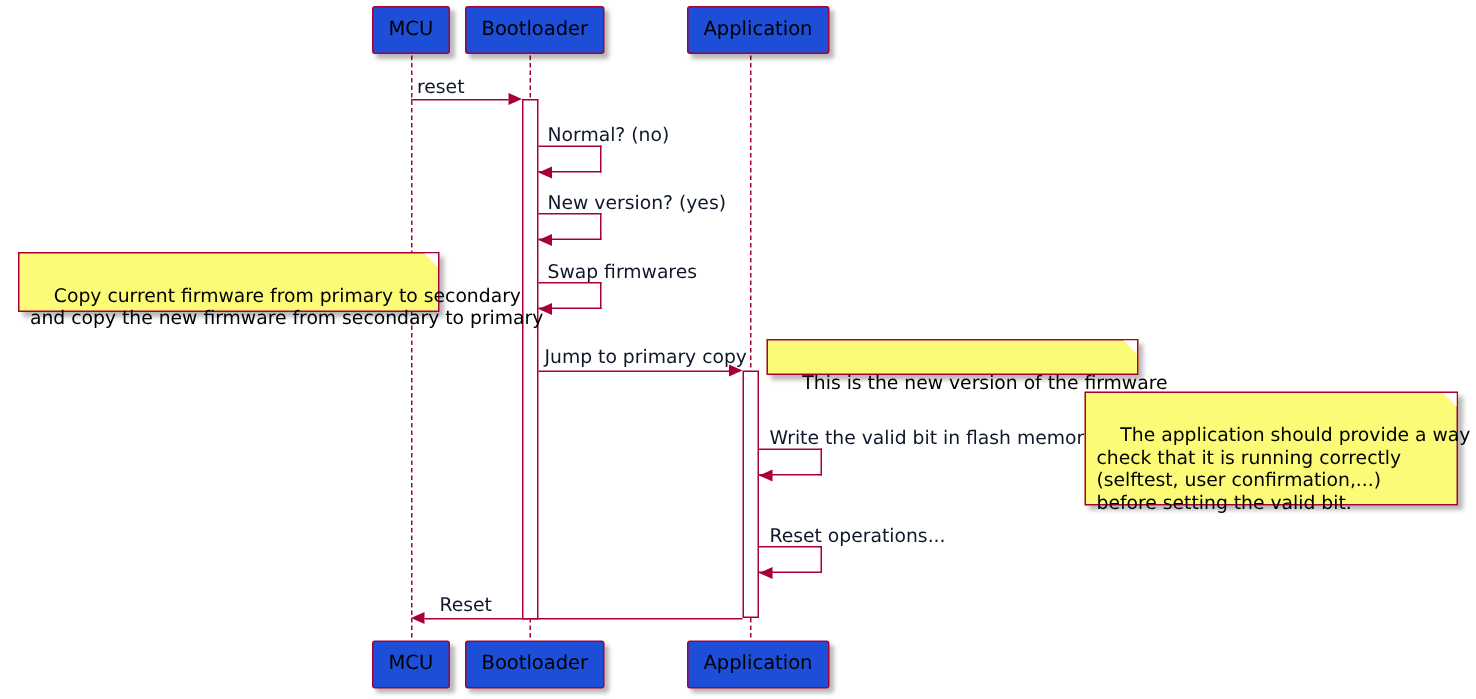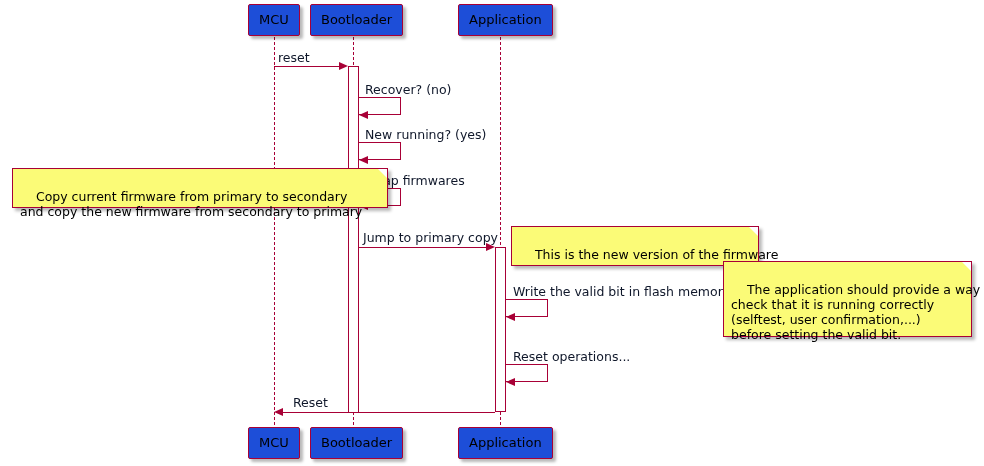--- a/index.html
+++ b/index.html
@@ -127,25 +127,25 @@
   <div class="participant" style="left:458px; top:427px;">
     <span>Application</span>
   </div>
 
   <div class="msg-line" style="left:274px; top:66px; width:65px;"></div>
   <div class="arrowhead arrow-right" style="left:339px; top:61.5px;"></div>
   <div class="msg-label" style="left:278px; top:52px;">reset</div>
 
   <div class="selfmsg" style="left:359px; top:97px; width:42px; height:18px;"></div>
   <div class="arrowhead arrow-left" style="left:359px; top:110.5px;"></div>
-  <div class="msg-label" style="left:365px; top:84px;">Recover? (no)</div>
+  <div class="msg-label" style="left:365px; top:84px;">Normal? (no)</div>
 
   <div class="selfmsg" style="left:359px; top:142px; width:42px; height:18px;"></div>
   <div class="arrowhead arrow-left" style="left:359px; top:155.5px;"></div>
-  <div class="msg-label" style="left:365px; top:129px;">New running? (yes)</div>
+  <div class="msg-label" style="left:365px; top:129px;">New version? (yes)</div>
 
   <div class="selfmsg" style="left:359px; top:188px; width:42px; height:18px;"></div>
   <div class="arrowhead arrow-left" style="left:359px; top:201.5px;"></div>
   <div class="msg-label" style="left:365px; top:175px;">Swap firmwares</div>
 
   <div class="msg-line" style="left:359px; top:247px; width:127px;"></div>
   <div class="arrowhead arrow-right" style="left:486px; top:242.5px;"></div>
   <div class="msg-label" style="left:363px; top:232px;">Jump to primary copy</div>
 
   <div class="selfmsg" style="left:506px; top:299px; width:42px; height:18px;"></div>
@@ -153,27 +153,27 @@
   <div class="msg-label" style="left:513px; top:286px;">Write the valid bit in flash memory</div>
 
   <div class="selfmsg" style="left:506px; top:364px; width:42px; height:18px;"></div>
   <div class="arrowhead arrow-left" style="left:506px; top:377.5px;"></div>
   <div class="msg-label" style="left:513px; top:351px;">Reset operations...</div>
 
   <div class="msg-line" style="left:283px; top:412px; width:212px;"></div>
   <div class="arrowhead arrow-left" style="left:274px; top:407.5px;"></div>
   <div class="msg-label" style="left:293px; top:397px;">Reset</div>
 
-  <div class="note" style="left:12px; top:168px; width:376px; height:40px;">
+  <div class="note" style="left:12px; top:168px; width:281px; height:40px;">
     <span>Copy current firmware from primary to secondary
 and copy the new firmware from secondary to primary</span>
     <span class="fold"></span>
   </div>
 
-  <div class="note" style="left:511px; top:226px; width:248px; height:40px;">
+  <div class="note" style="left:511px; top:226px; width:248px; height:24px;">
     <span>This is the new version of the firmware</span>
     <span class="fold"></span>
   </div>
 
   <div class="note" style="left:723px; top:261px; width:249px; height:76px;">
     <span>The application should provide a way to
 check that it is running correctly
 (selftest, user confirmation,...)
 before setting the valid bit.</span>
     <span class="fold"></span>

